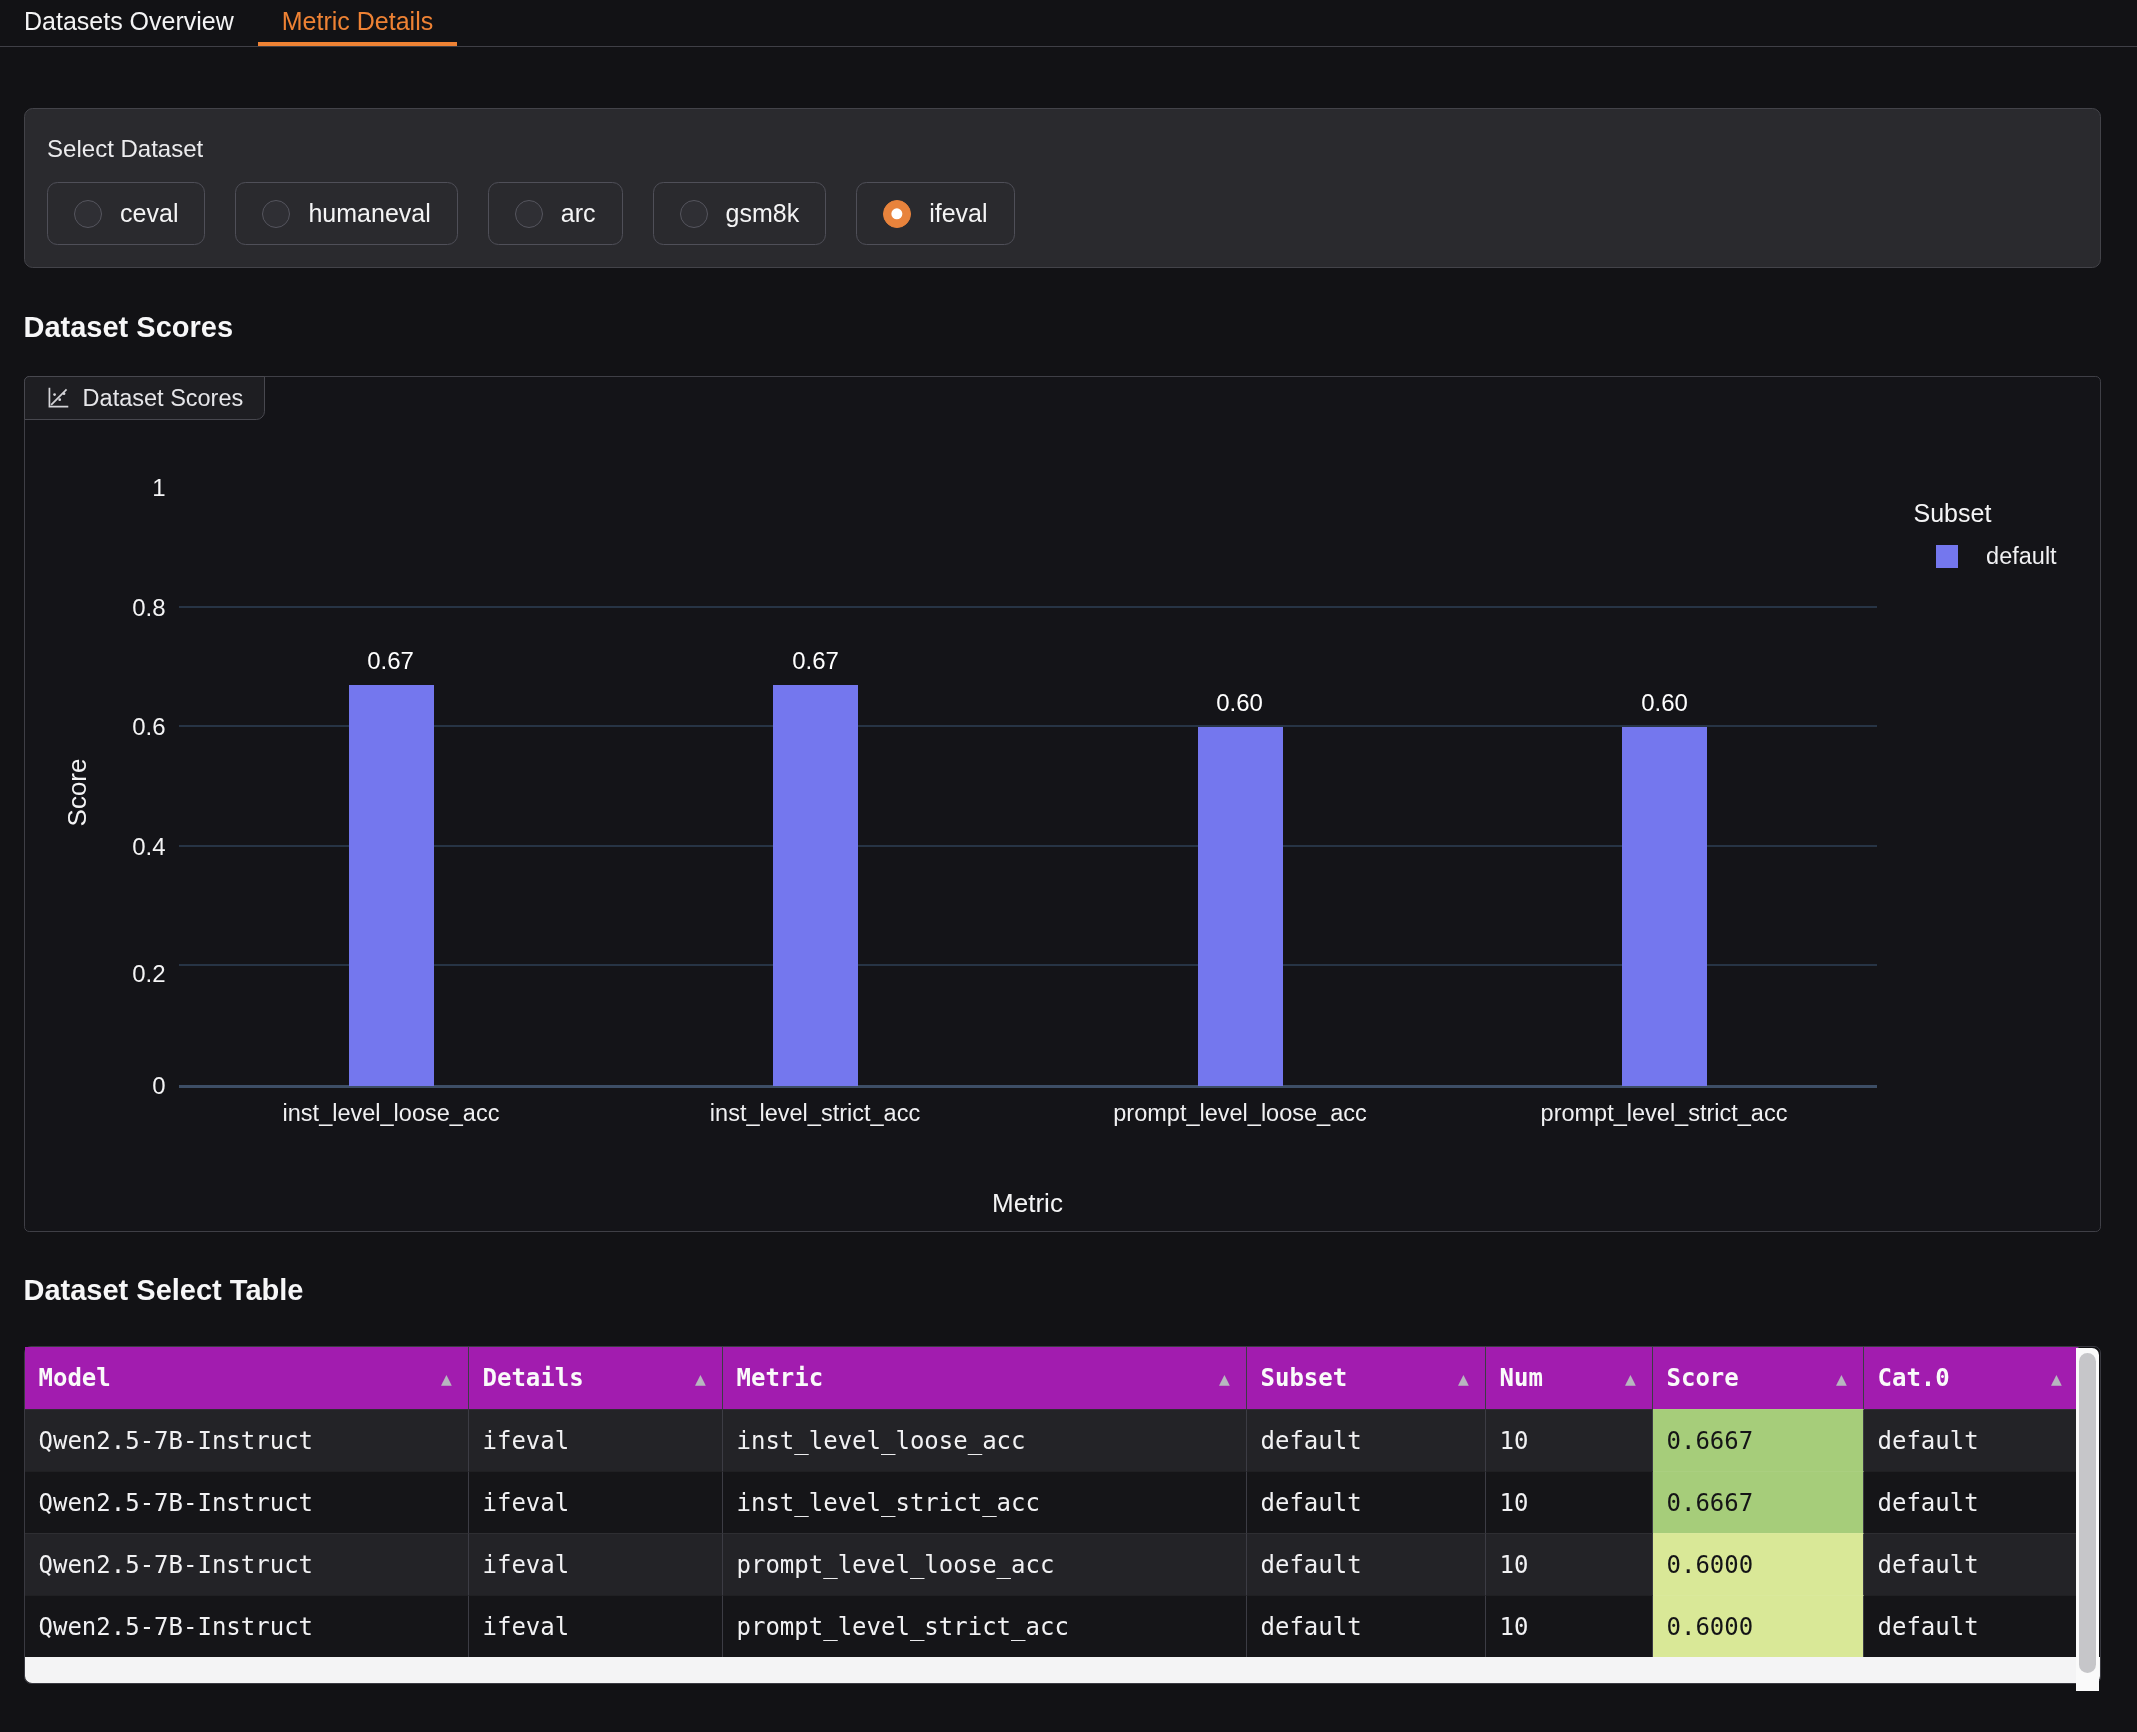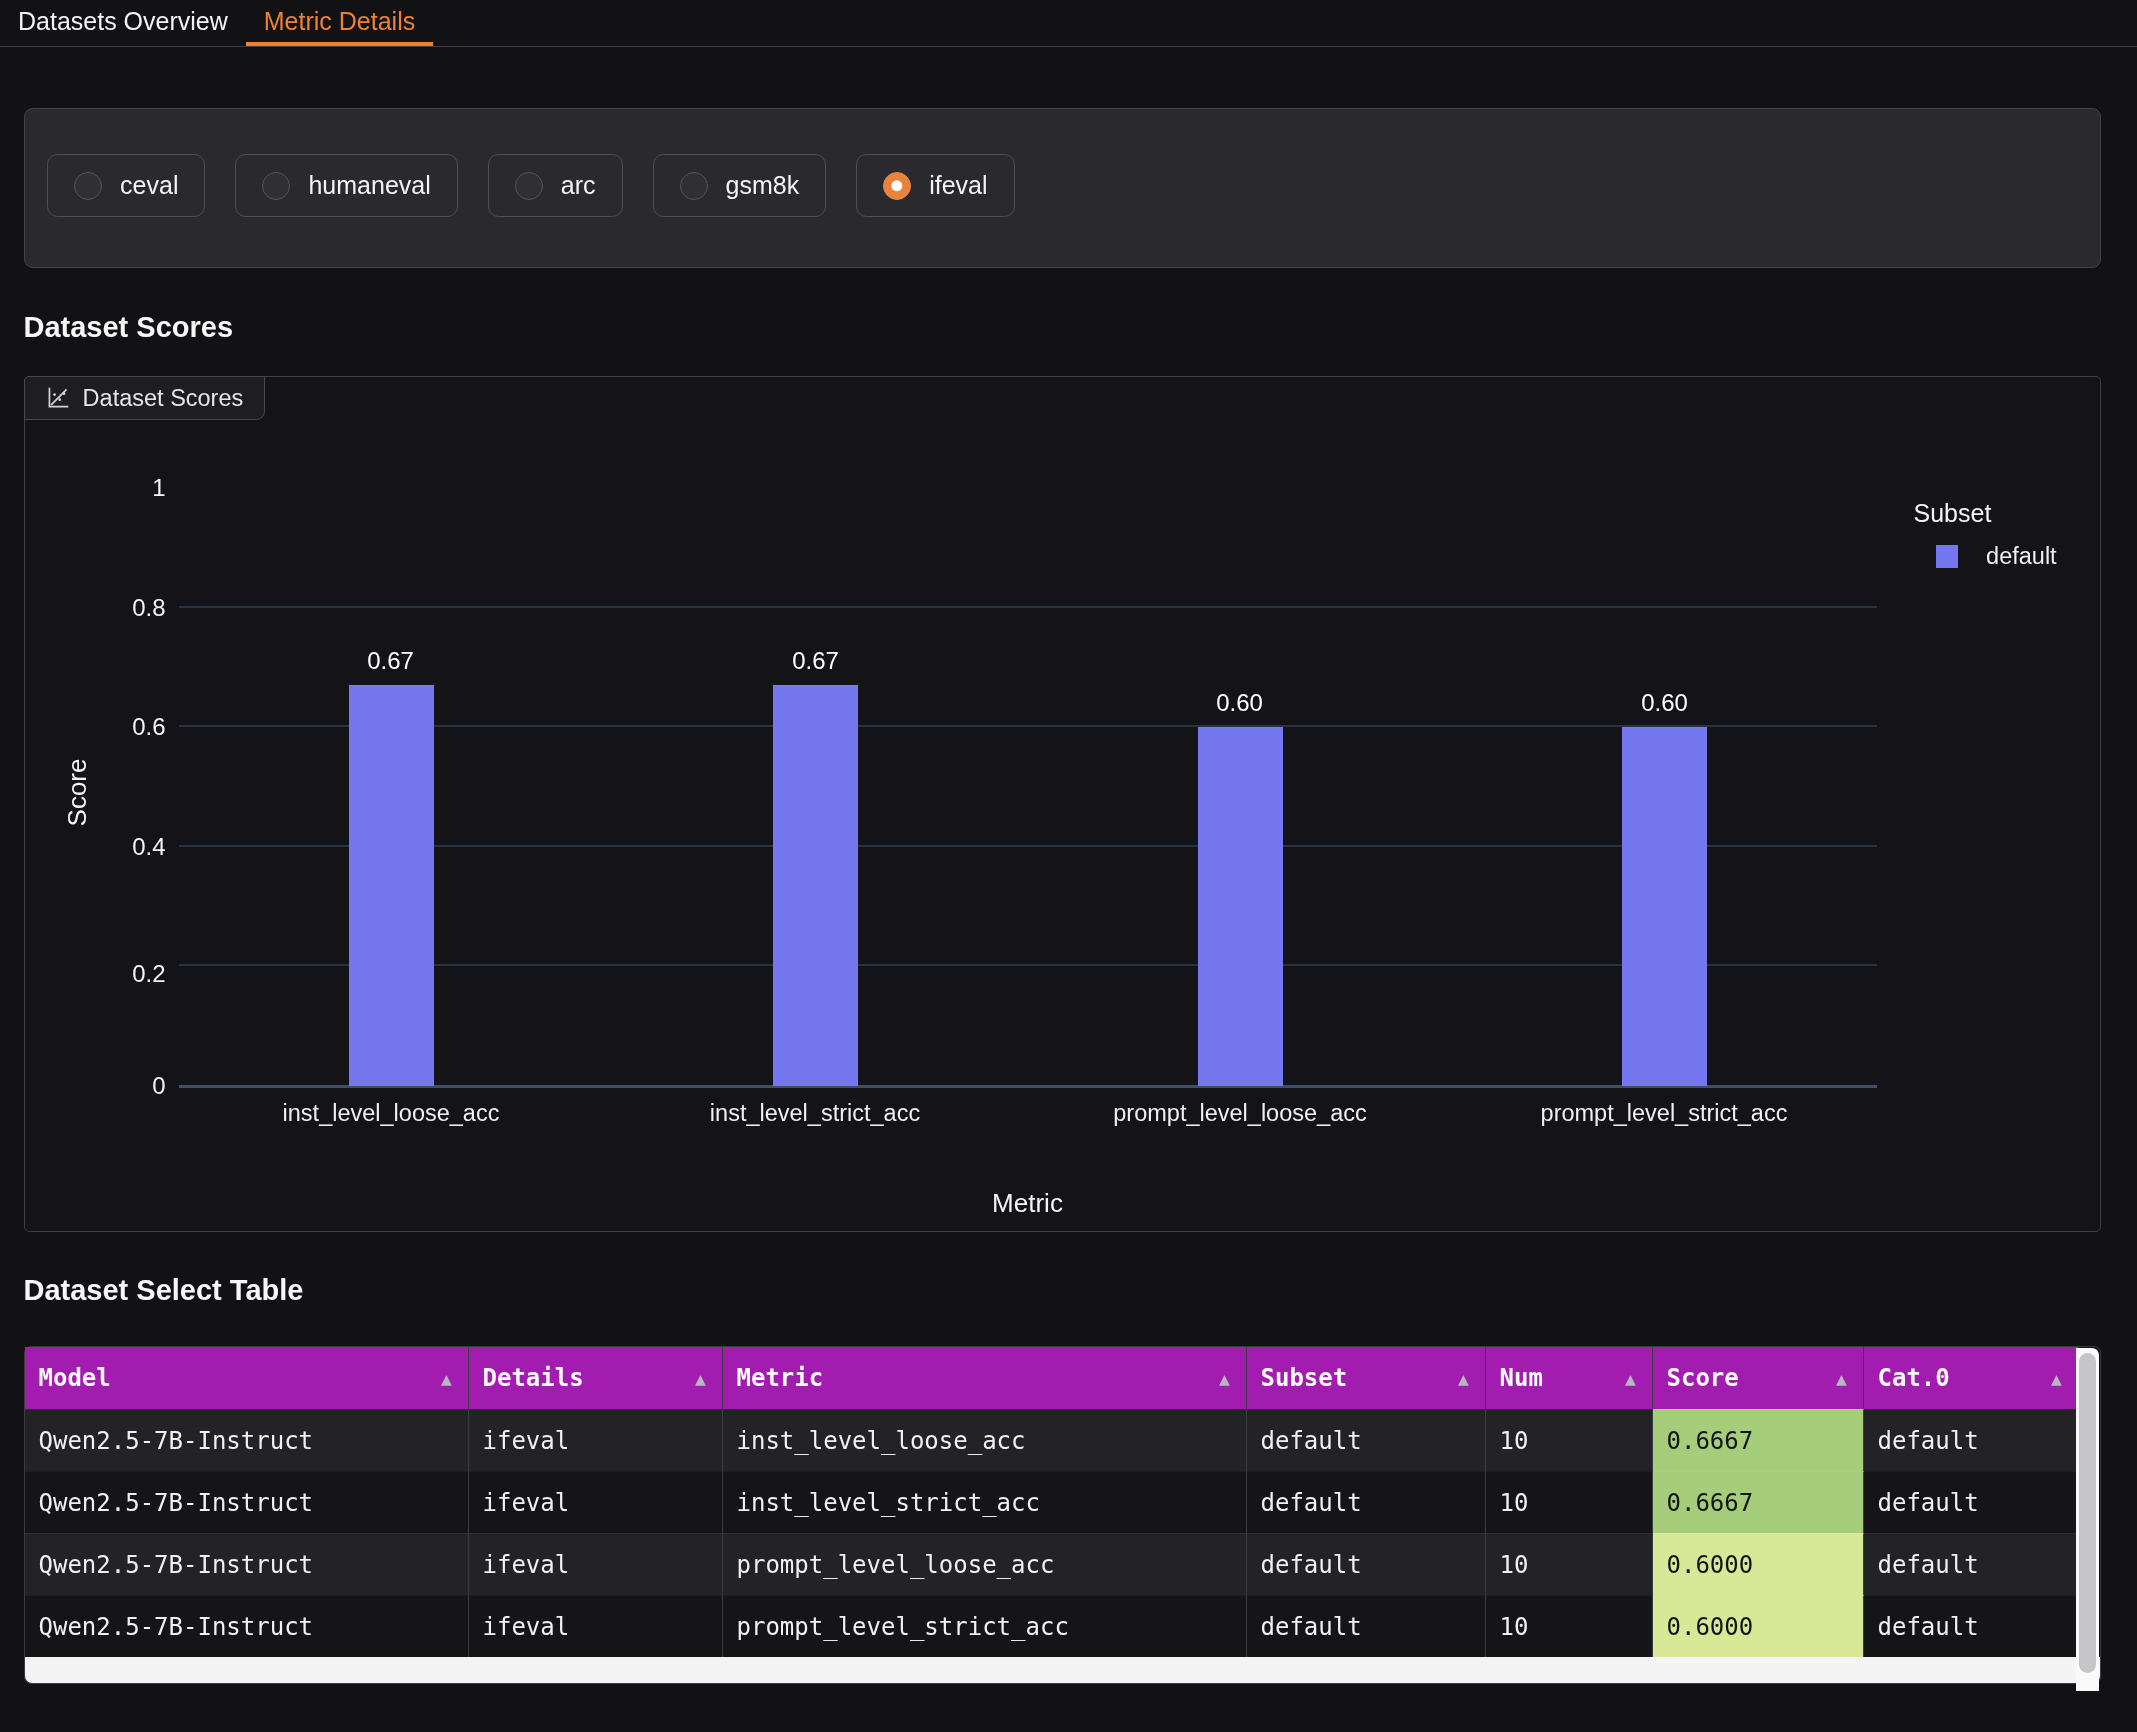--- a/index.html
+++ b/index.html
@@ -1,21 +1,21 @@
 <!DOCTYPE html>
 <html style="font-size:14px"><head>
 <meta charset="utf-8">
 <style>
   * { box-sizing: border-box; margin: 0; padding: 0; }
   html,body { width:2138px; height:1733px; background:#121215; overflow:hidden;
     font-family:"Liberation Sans", sans-serif; color:#f4f4f5; }
 
   
   .tabbar { display:flex; height:47px; border-bottom:1.7px solid #3f3f46; background:#121215; }
-  .tab { padding:0 18px; font-size:25px; line-height:43px; color:#f4f4f5; cursor:pointer;
+  .tab { padding:0 24px; font-size:25px; line-height:43px; color:#f4f4f5; cursor:pointer;
          border-bottom:4.3px solid transparent; white-space:nowrap; }
   .tab.active { color:#ee8234; border-bottom-color:#ee8234; font-weight:400; }
 
   
   .select-panel { margin:61px 37px 0 23.5px; width:2077px; height:160px;
     background:#2a2a2e; border:0.9px solid #434349; border-radius:8.7px; padding:26px 22.6px; }
   .select-label { font-size:24px; color:#ececee; }
   .option-row { display:flex; gap:30px; margin-top:19px; }
   .radio-option { display:flex; align-items:center; gap:18px; height:63px; padding:0 26px;
     border:0.9px solid #4f4f58; border-radius:10.4px; cursor:pointer; background:transparent; }
@@ -86,20 +86,21 @@
 </style>
 </head>
 <body>
 
 <div class="tabbar">
   <div class="tab">Datasets Overview</div>
   <div class="tab active">Metric Details</div>
 </div>
 
 <div class="select-panel">
+  <div class="select-label">Select Dataset</div>
   <div class="option-row" id="radio-row">
       <div class="radio-option">
         <span class="radio-circle"></span>
         <span class="radio-label">ceval</span>
       </div>
       <div class="radio-option">
         <span class="radio-circle"></span>
         <span class="radio-label">humaneval</span>
       </div>
       <div class="radio-option">

